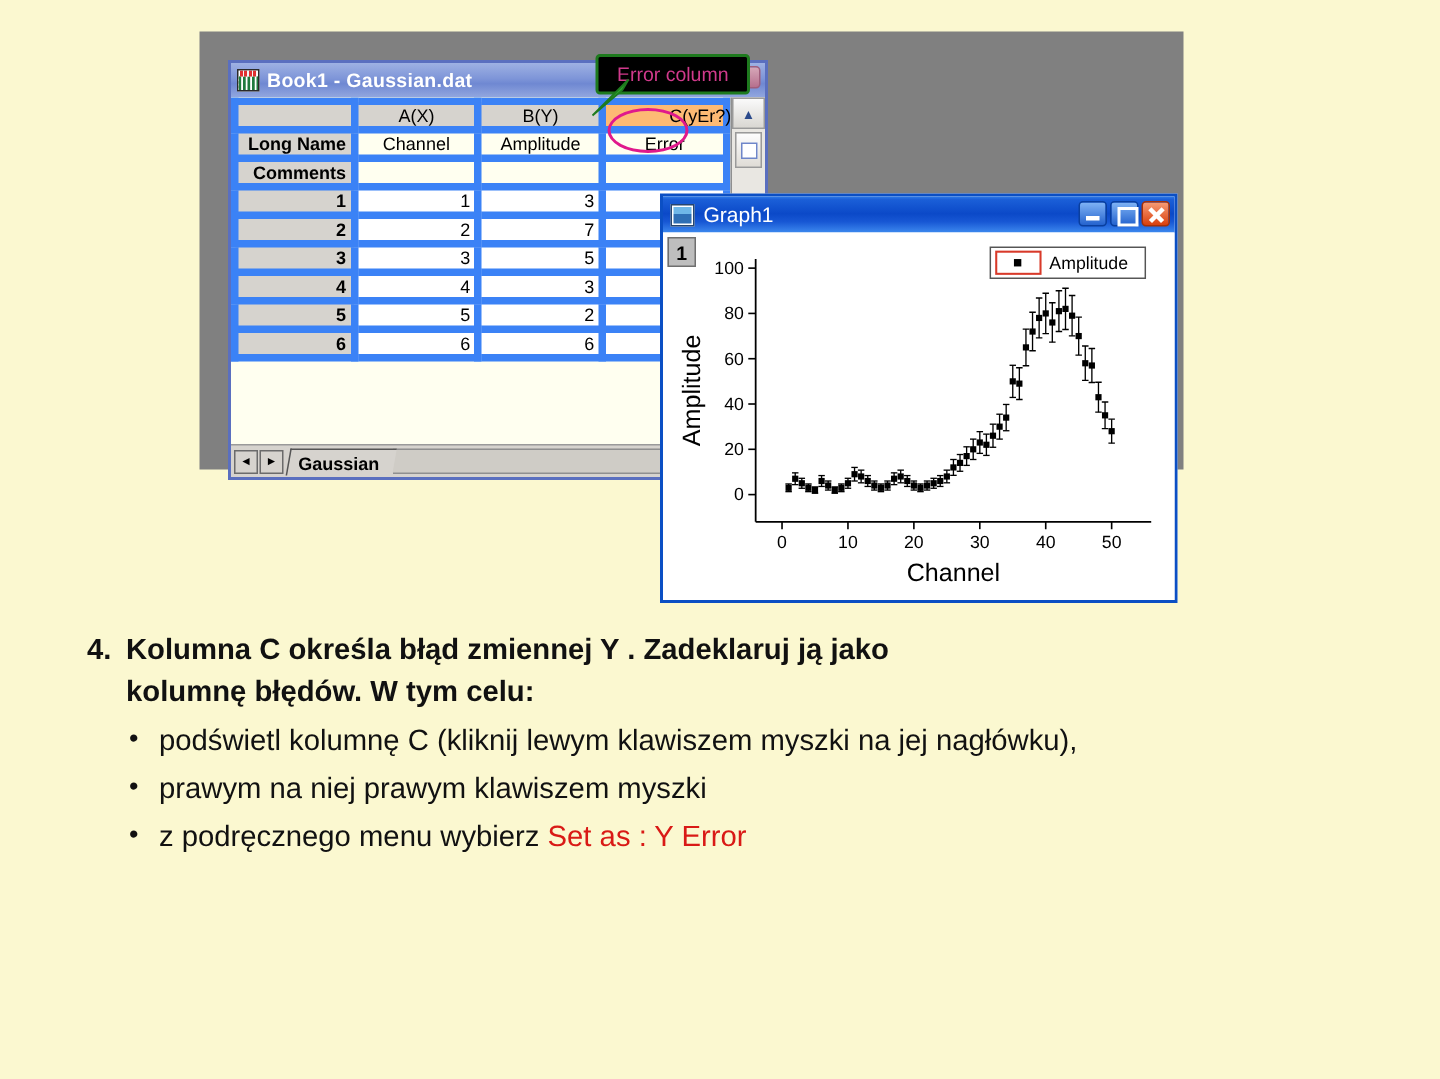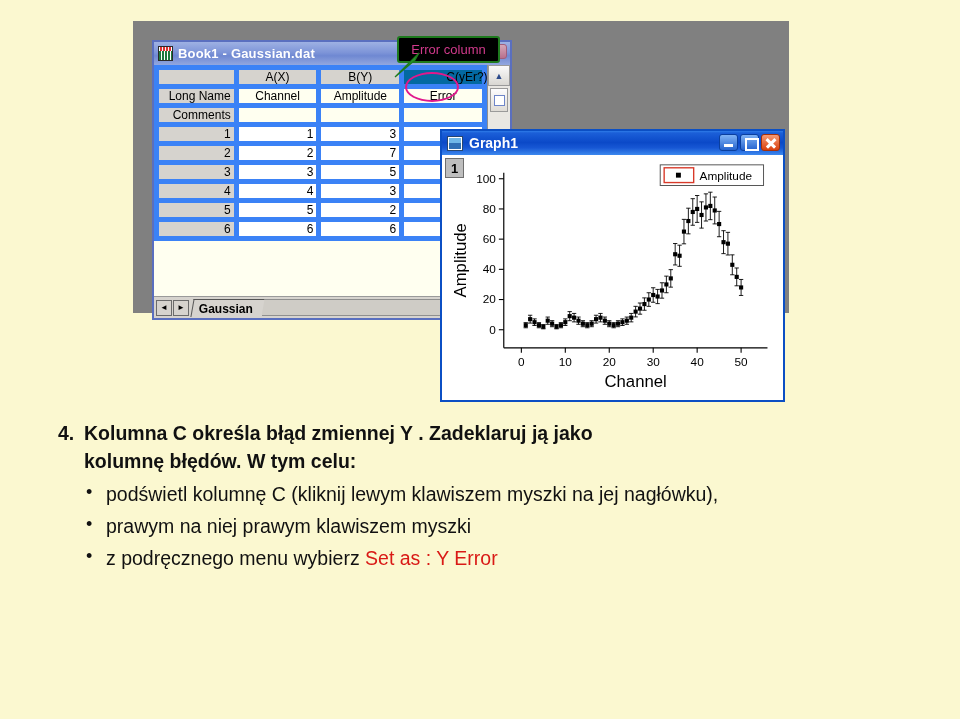--- a/index.html
+++ b/index.html
@@ -74,26 +74,26 @@
     border:5px solid #3b82f6;
     font-size:12px;
     height:17px;
     padding:0 3px;
     font-family:"Liberation Sans", sans-serif;
     color:#000;
   }
   col.rowhdr { width:79px; }
   col.dcol { width:82px; }
   .hdr-corner, .rowlabel {
-    background:#D6D3CE; text-align:right; font-weight:normal;
+    background:#D6D3CE; text-align:right; font-weight:bold;
   }
   .colhdr {
     background:#D6D3CE; text-align:center; font-weight:normal; height:22px;
   }
-  .colhdr.sel { background:#0369a1;padding-left:42px; }
+  .colhdr.sel { background:#fdba74;padding-left:42px; }
   .meta { background:#FFFFF0; text-align:center; }
   .datacell { background:#FFFFFF; text-align:right; }
   .sparkrow td { height:38px; padding:0; vertical-align:bottom; }
   .sparkrow td.rowlabel { vertical-align:top; padding-top:1px; }
   .sparkcell { background:#FFFFF0; position:relative; }
   .sparkcell svg { display:block; width:100%; height:38px; }
 
   
   #wb-vscroll {
     position:absolute; right:0; top:0; width:23px; bottom:22px;
@@ -178,21 +178,21 @@
     display:flex; align-items:center; padding-left:5px; position:relative;
   }
   #g-title-icon {
     width:16px; height:15px; margin-right:6px; background:#fff;
     border:1px solid #27466f; position:relative; overflow:hidden;
   }
   #g-title-icon::after{
     content:""; position:absolute; left:1px; top:1px; right:1px; bottom:1px;
     background:linear-gradient(to bottom,#6fb7e8 0 45%,#2f6fb5 45% 100%);
   }
-  #g-title-text { font-size:14px; font-weight:bold; color:#fff; }
+  #g-title-text { font-size:14px; font-weight:normal; color:#fff; }
   #g-btns { position:absolute; right:3px; top:3px; display:flex; gap:2px; }
   .g-btn {
     width:19px; height:17px; border-radius:3px; position:relative;
     background:linear-gradient(to bottom,#7FB3F5,#2563CE);
     border:1px solid #0a3f9e;
   }
   .g-btn.min::after{
     content:""; position:absolute; left:4px; bottom:3px; width:9px; height:3px; background:#fff;
   }
   .g-btn.max::after{

